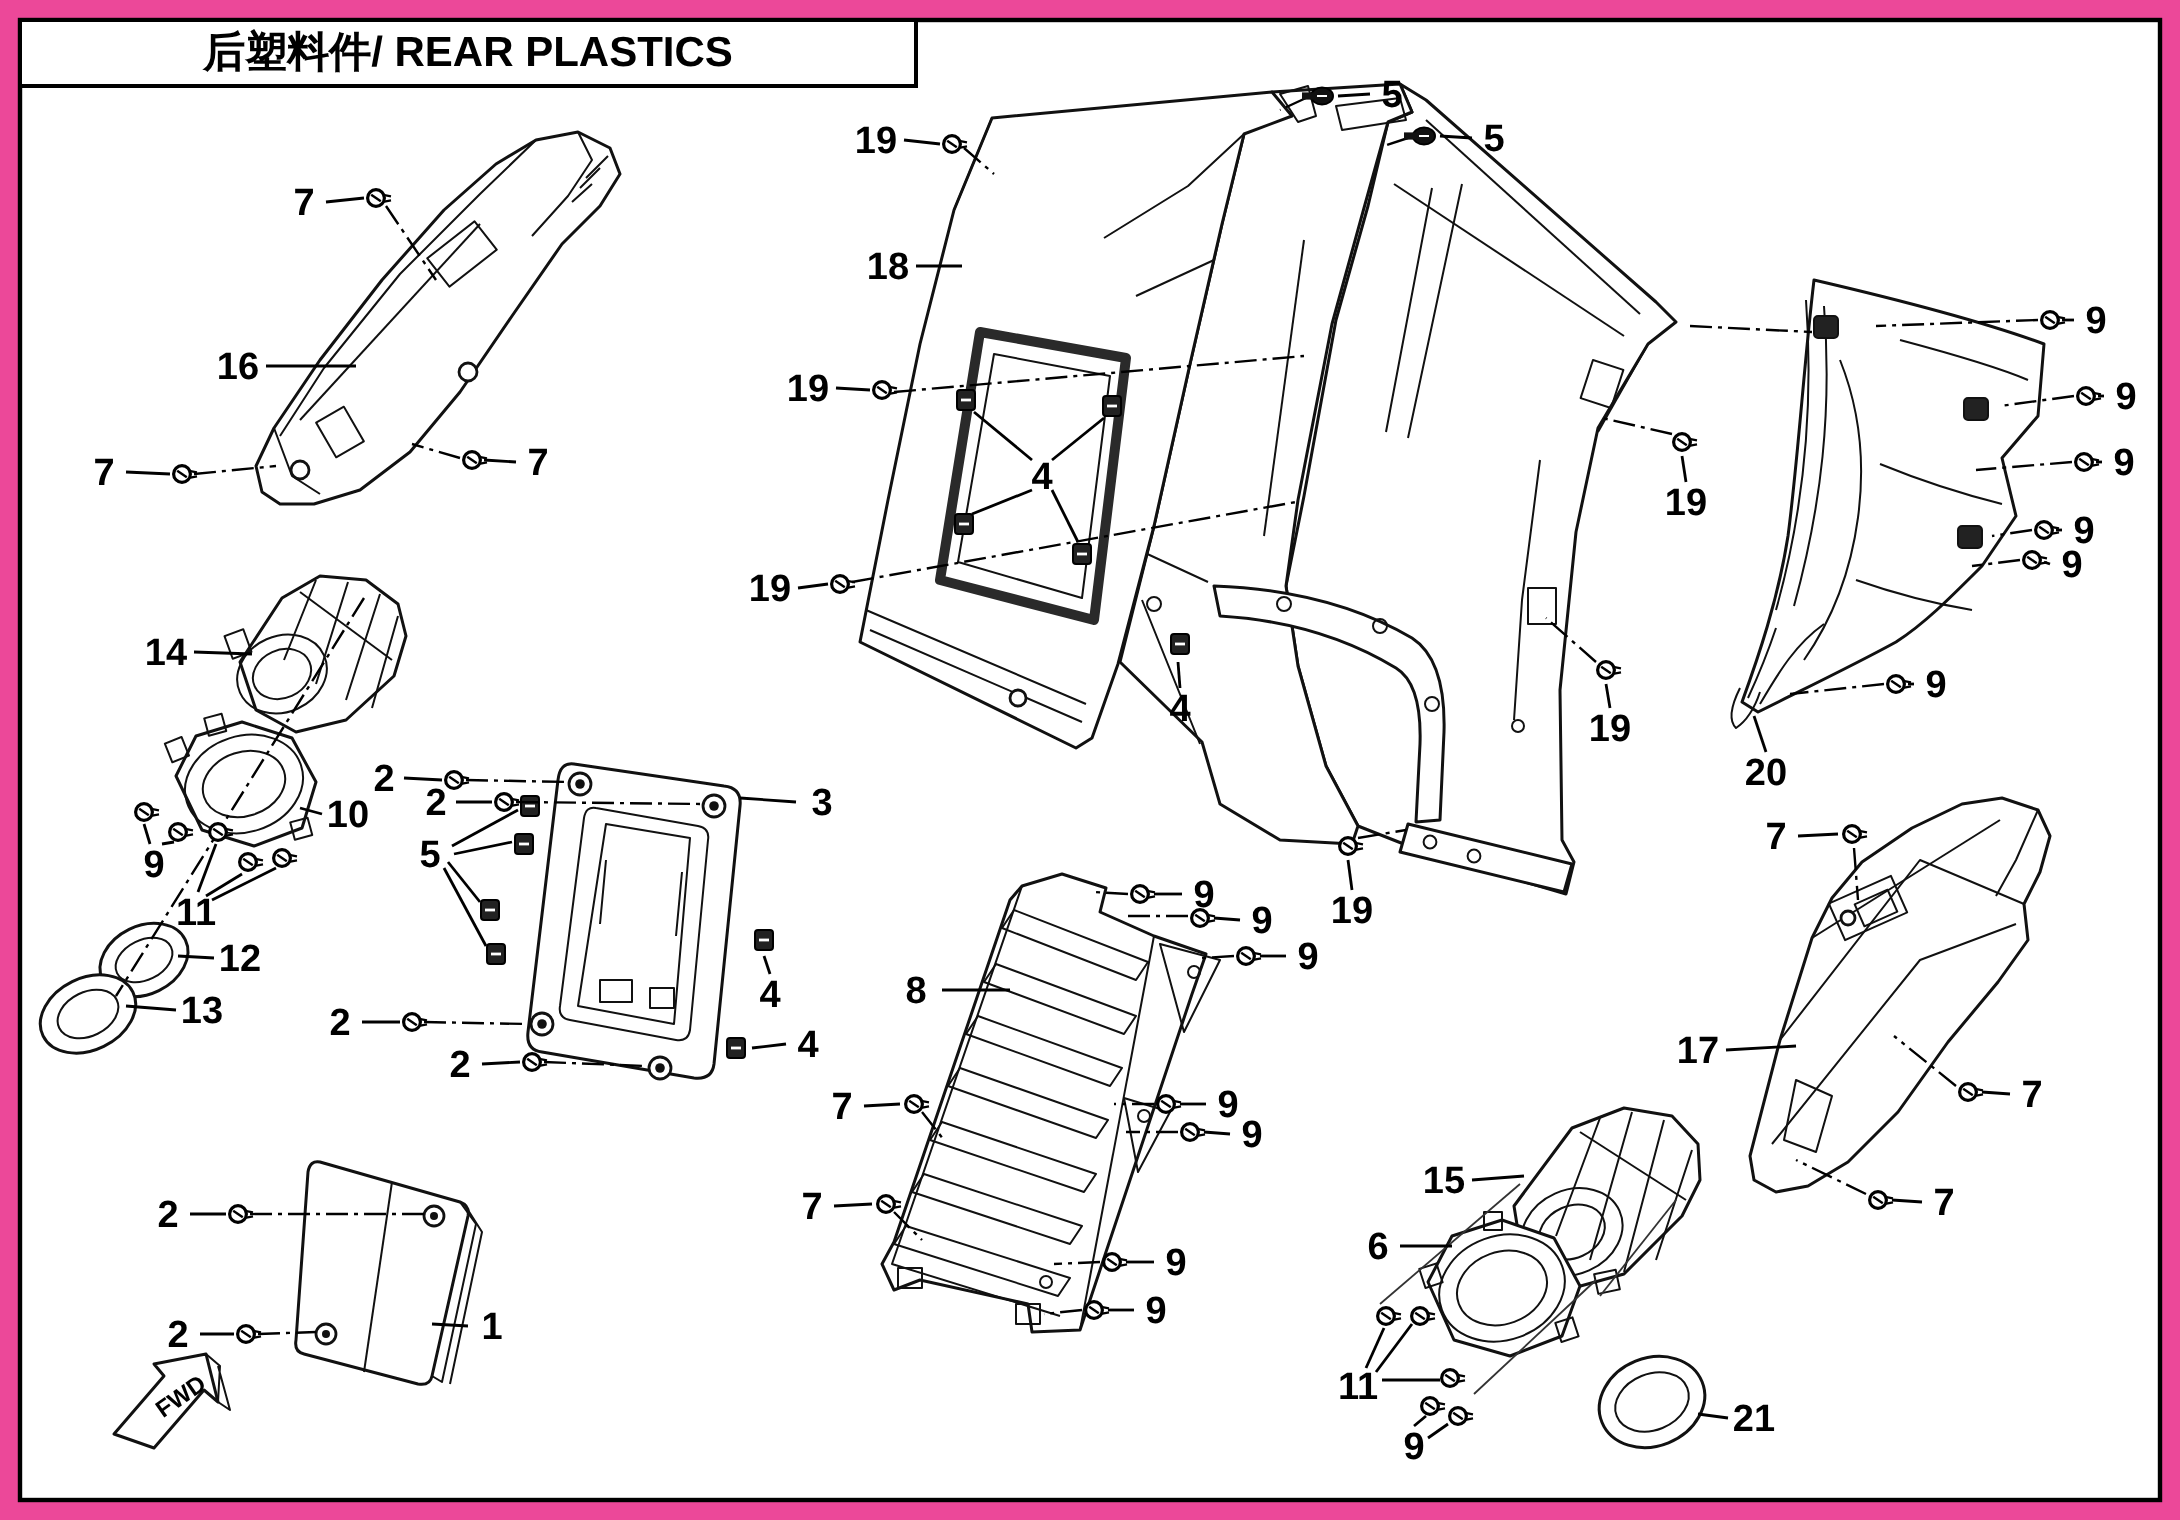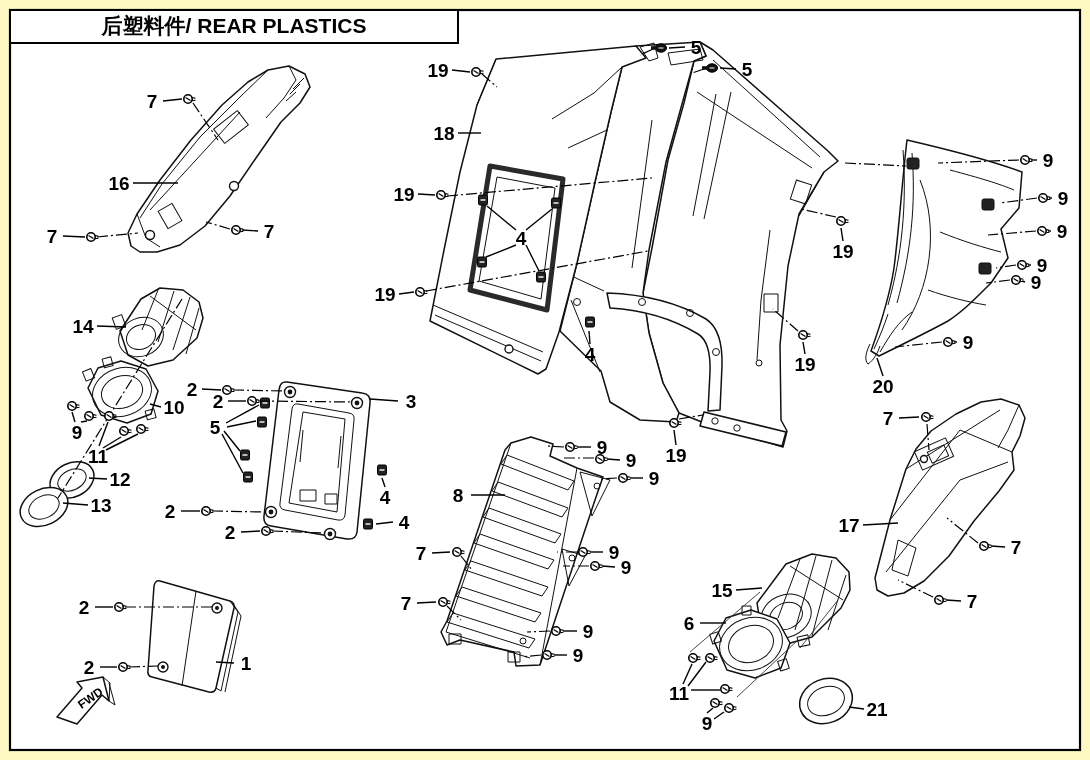--- a/index.html
+++ b/index.html
@@ -1,17 +1,17 @@
 <!DOCTYPE html>
 <html><head>
 <meta charset="utf-8">
 <style>
   html,body{margin:0;padding:0;background:#ffffff;}
   body{font-family:"Liberation Sans",sans-serif;}
-  #stage{position:relative;width:1090px;height:760px;background:#fef9c3;overflow:hidden;}
+  #stage{position:relative;width:1090px;height:760px;background:#ec4899;overflow:hidden;}
   svg{display:block;}
   .part{fill:#ffffff;stroke:#111111;stroke-width:1.5;stroke-linejoin:round;}
   .thin{fill:none;stroke:#111111;stroke-width:1;stroke-linejoin:round;}
   .thick{fill:none;stroke:#2a2a2a;stroke-width:5;stroke-linejoin:round;}
   .hole{fill:#ffffff;stroke:#111111;stroke-width:1.4;}
   .darkhole{fill:#222222;stroke:#111111;stroke-width:1;}
   .callout-label{font-family:"Liberation Sans","DejaVu Sans",sans-serif;font-weight:bold;font-size:19px;fill:#000;}
   .title-text{font-family:"Liberation Sans","DejaVu Sans",sans-serif;font-weight:bold;font-size:21px;fill:#000;}
   .fwd-text{font-family:"Liberation Sans","DejaVu Sans",sans-serif;font-weight:bold;font-size:12px;fill:#000;}
   .solid-leader{stroke:#000;stroke-width:1.4;fill:none;}

